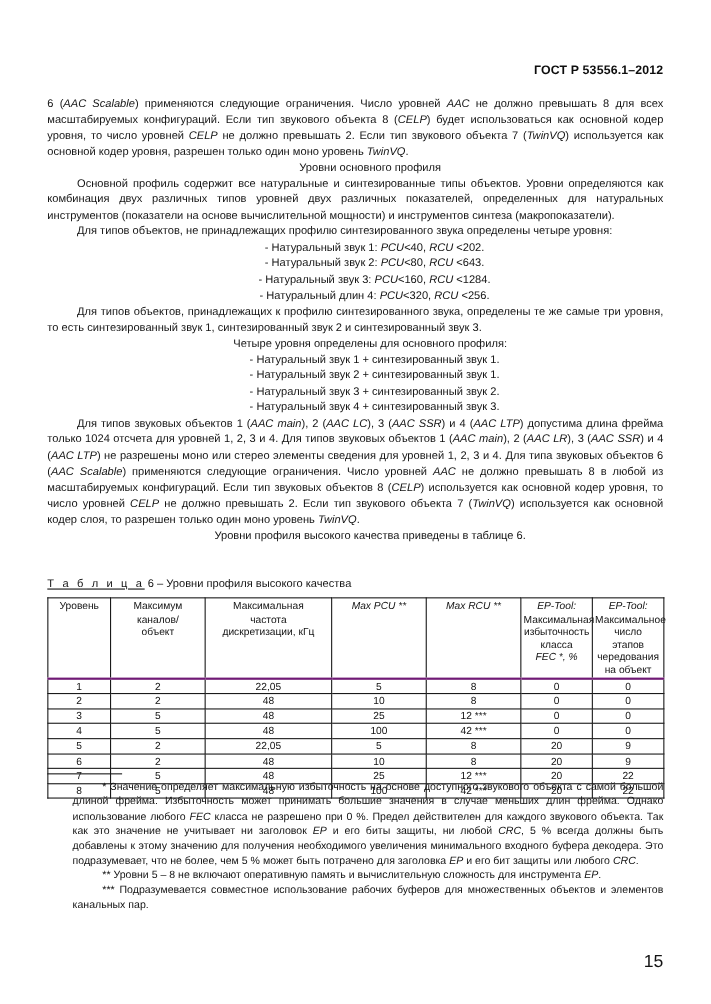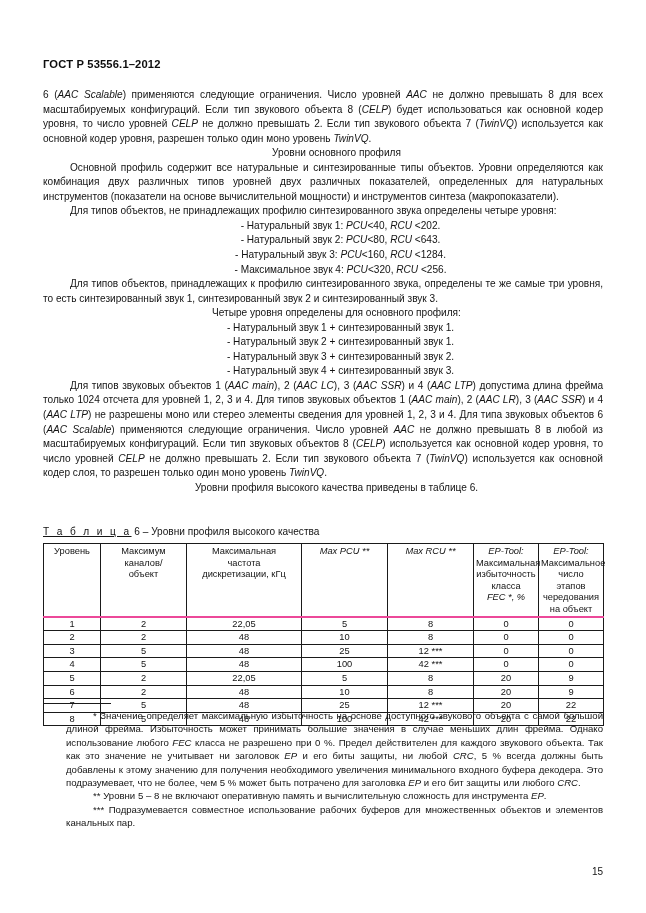--- a/index.html
+++ b/index.html
@@ -22,20 +22,21 @@
     height: 913px;
     overflow: hidden;
   }
 
   
   .doc-header {
     position: absolute;
     top: 58px;
     left: 43px;
     width: 560px;
+    text-align: right;
     font-size: 11.2px;
     font-weight: bold;
     letter-spacing: 0.15px;
     color: #0d0d0d;
   }
 
   
   .content {
     position: absolute;
     top: 88px;
@@ -90,21 +91,21 @@
     border: 1px solid #1a1a1a;
     text-align: center;
     vertical-align: top;
     padding: 2px 2px 0 2px;
     font-weight: normal;
     line-height: 11.6px;
   }
   table.levels thead th {
     height: 53px;
     vertical-align: top;
-    border-bottom: 2px solid #ec4899;
+    border-bottom: 2px solid #701a75;
     margin-top: 39px;
   }
   table.levels tbody td {
     height: 12.6px;
     vertical-align: middle;
     padding: 0;
     line-height: 12.6px;
   }
   table.levels thead th.italic-h { font-style: italic; }
   .col1 { width: 57px; }
@@ -137,21 +138,21 @@
   }
   .footnotes p.fn { text-indent: 27px; margin-left: 23px; }
 
   
   .page-number {
     position: absolute;
     top: 866px;
     left: 43px;
     width: 560px;
     text-align: right;
-    font-size: 10px;
+    font-size: 16px;
     color: #131313;
   }
 </style>
 </head>
 <body>
 
 <div class="page">
 
   <div class="doc-header">ГОСТ Р 53556.1–2012</div>
 
@@ -170,21 +171,21 @@
     <p class="bullet">
       <span>- Натуральный звук 1: </span><i>PCU</i><span>&lt;40, </span><i>RCU</i><span> &lt;202.</span>
     </p>
     <p class="bullet">
       <span>- Натуральный звук 2: </span><i>PCU</i><span>&lt;80, </span><i>RCU</i><span> &lt;643.</span>
     </p>
     <p class="bullet">
       <span>- Натуральный звук 3: </span><i>PCU</i><span>&lt;160, </span><i>RCU</i><span> &lt;1284.</span>
     </p>
     <p class="bullet">
-      <span>- Максимальное звук 4: </span><i>PCU</i><span>&lt;320, </span><i>RCU</i><span> &lt;256.</span>
+      <span>- Натуральный длин 4: </span><i>PCU</i><span>&lt;320, </span><i>RCU</i><span> &lt;256.</span>
     </p>
 
     <p class="indent">Для типов объектов, принадлежащих к профилю синтезированного звука, определены те же самые три уровня, то есть синтезированный звук 1, синтезированный звук 2 и синтезированный звук 3.</p>
 
     <p class="indent nojust">Четыре уровня определены для основного профиля:</p>
 
     <p class="bullet">- Натуральный звук 1 + синтезированный звук 1.</p>
     <p class="bullet">- Натуральный звук 2 + синтезированный звук 1.</p>
     <p class="bullet">- Натуральный звук 3 + синтезированный звук 2.</p>
     <p class="bullet">- Натуральный звук 4 + синтезированный звук 3.</p>

